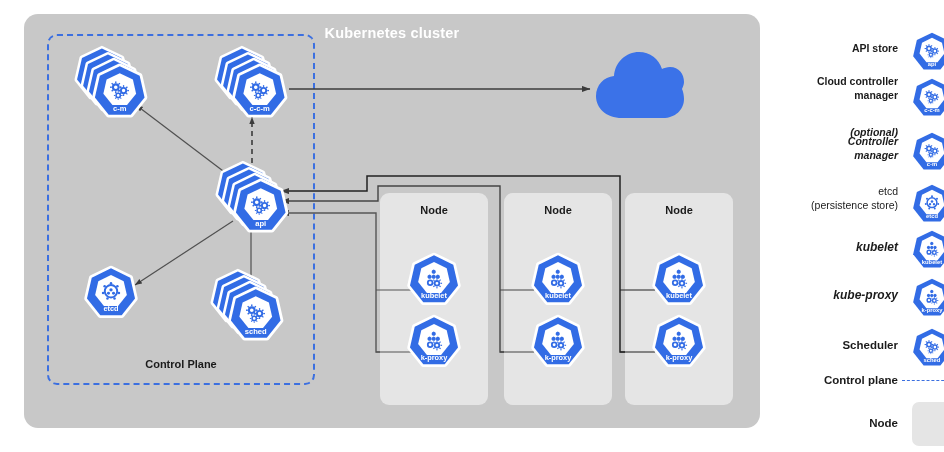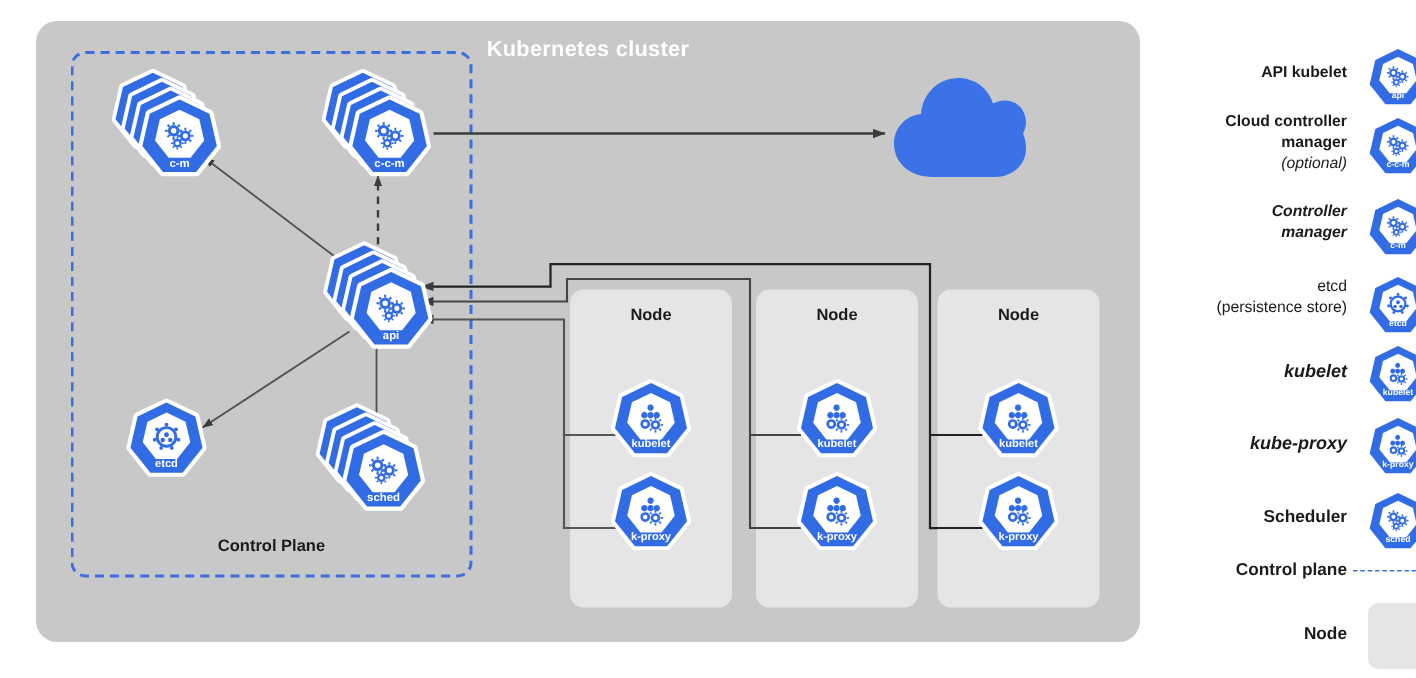--- a/index.html
+++ b/index.html
@@ -62,21 +62,21 @@
   }
 
   
   .legend{position:absolute;left:756px;top:0;width:188px;height:452px;}
   .legend-row{position:absolute;left:0;width:188px;}
   .legend-label{
     position:absolute;right:60px;width:128px;text-align:right;
     font-size:10.5px;font-weight:bold;color:#1b1b1b;line-height:14px;
   }
   .legend-label.regular{font-weight:normal;}
-  .legend-label .opt{font-style:italic;font-weight:normal;display:block;}
+  .legend-label .opt{font-style:italic;font-weight:bold;display:block;margin-top:23px;}
   .legend-label.italic{font-style:italic;}
   .legend-icon{position:absolute;right:4px;}
 
   .legend-dash{
     position:absolute;right:4px;width:52px;top:8px;
     border-top:1.6px dashed #3b6fe0;
   }
   .legend-nodeswatch{
     position:absolute;right:6px;width:40px;height:44px;
     background:#e5e5e5;border-radius:7px;
@@ -464,21 +464,21 @@
         <rect x="30.380224000000002" y="26.20128" width="1.1531519999999997" height="1.5966719999999996" fill="#326ce5" transform="rotate(225 30.9568 31.301759999999998)"></rect>
         <rect x="30.380224000000002" y="26.20128" width="1.1531519999999997" height="1.5966719999999996" fill="#326ce5" transform="rotate(270 30.9568 31.301759999999998)"></rect>
         <rect x="30.380224000000002" y="26.20128" width="1.1531519999999997" height="1.5966719999999996" fill="#326ce5" transform="rotate(315 30.9568 31.301759999999998)"></rect>
       </svg>
       <span class="cap" style="font-size: 7.4px; top: 39.3px; left: -28px; width: 112px;">k-proxy</span>
     </div>
 
   <div class="legend">
 
     <div class="legend-row" style="top:30px;height:44px;">
-      <div class="legend-label" style="top:11px;">API kubelet</div>
+      <div class="legend-label" style="top:11px;">API store</div>
       <div class="legend-icon k8s" id="lg-0" style="top:0;width:44px;height:44px;">
           <svg width="44" height="44" viewBox="0 0 44 44">
             <polygon points="22.00,2.64 37.14,9.93 40.87,26.31 30.40,39.44 13.60,39.44 3.13,26.31 6.86,9.93" fill="#ffffff" stroke="#ffffff" stroke-width="4.2592" stroke-linejoin="round"></polygon>
             <polygon points="22.00,2.64 37.14,9.93 40.87,26.31 30.40,39.44 13.60,39.44 3.13,26.31 6.86,9.93" fill="#326ce5"></polygon>
             <polygon points="22.00,7.87 31.99,12.68 34.46,23.49 27.54,32.16 16.46,32.16 9.54,23.49 12.01,12.68" fill="#ffffff"></polygon>
             <circle cx="18.97984" cy="18.55392" r="2.1559296" fill="none" stroke="#326ce5" stroke-width="1.5611903999999999"></circle>
             <rect x="18.4594432" y="14.167718400000002" width="1.0407936" height="1.4125056" fill="#326ce5" transform="rotate(0 18.97984 18.55392)"></rect>
             <rect x="18.4594432" y="14.167718400000002" width="1.0407936" height="1.4125056" fill="#326ce5" transform="rotate(45 18.97984 18.55392)"></rect>
             <rect x="18.4594432" y="14.167718400000002" width="1.0407936" height="1.4125056" fill="#326ce5" transform="rotate(90 18.97984 18.55392)"></rect>
             <rect x="18.4594432" y="14.167718400000002" width="1.0407936" height="1.4125056" fill="#326ce5" transform="rotate(135 18.97984 18.55392)"></rect>

